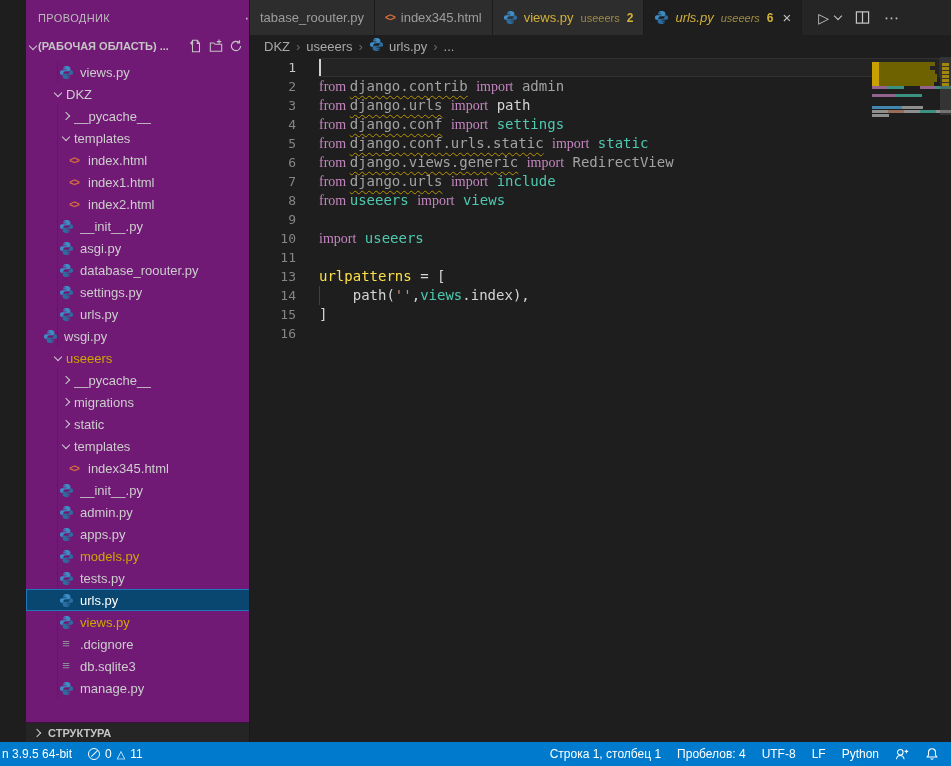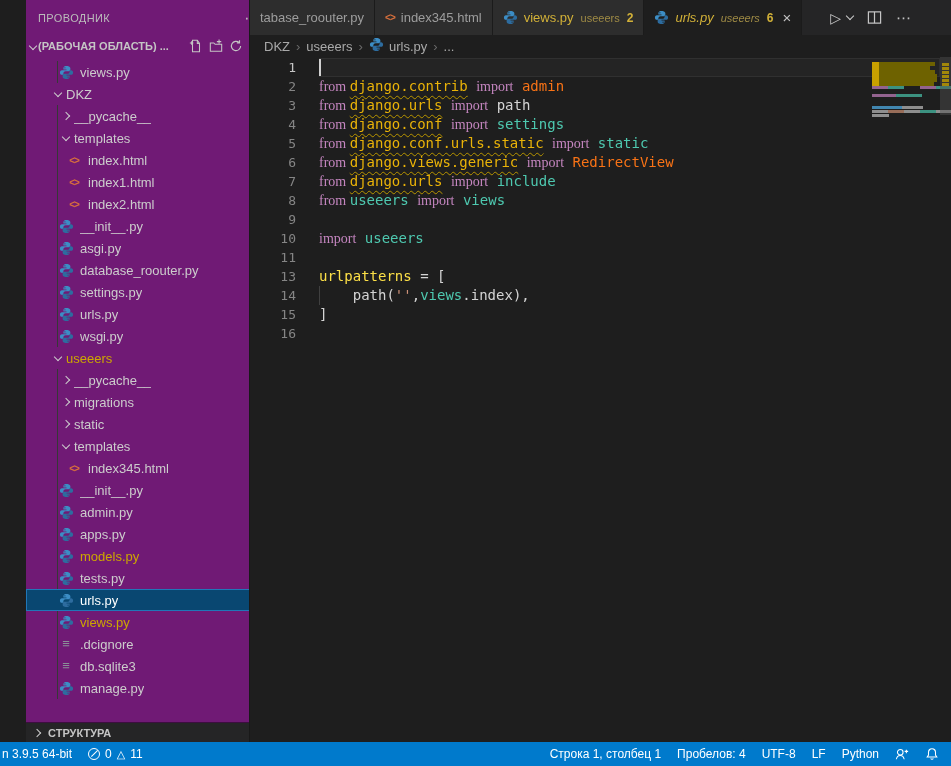--- a/index.html
+++ b/index.html
@@ -30,21 +30,21 @@
   .trow.selected{background:#094771;border:1px solid #2077b8;}
   .trow.selected .lbl{color:#ffffff;}
   .trow.selected .badge{color:#e8e8e8;}
   .dot{width:7px;height:7px;border-radius:50%;background:#b9a43c;margin-right:12px;flex:none;}
   .html-ico{color:#d9703c;font-size:10px;font-weight:bold;letter-spacing:-1px;}
   .file-ico{color:#8a8f98;font-size:13px;line-height:10px;}
   .outline{height:19px;display:flex;align-items:center;background:#252526;box-shadow:0 -1px 0 rgba(0,0,0,.45);padding:0 8px;flex:none;cursor:pointer;}
   .outline .lbl{font-size:11px;font-weight:bold;color:#c5c5c5;margin-left:8px;}
   
   .main{position:absolute;left:249px;top:0;right:0;bottom:24px;display:flex;flex-direction:column;border-left:1px solid #191919;box-sizing:border-box;}
-  .tabbar{height:35px;background:#252526;display:flex;align-items:stretch;flex:none;gap:12px;}
+  .tabbar{height:35px;background:#252526;display:flex;align-items:stretch;flex:none;}
   .tabs{display:flex;align-items:stretch;overflow:hidden;}
   .tab{display:flex;align-items:center;padding:0 10px;background:#2d2d2d;border-right:1px solid #1b1b1b;font-size:13px;color:#9d9d9d;cursor:pointer;white-space:nowrap;}
   .tab.active{background:#1e1e1e;}
   .tab.active .tlbl,.tab.active .tdesc{font-style:italic;}
   .tab .ficon{margin-right:6px;display:flex;}
   .tab.warn .tlbl{color:#d2b138;}
   .tab .tdesc{font-size:11px;margin-left:7px;color:#9f8b45;}
   .tab .tbadge{font-size:12px;font-weight:bold;margin-left:7px;color:#d2b138;}
   .tab .tclose{margin-left:9px;color:#c2c2c2;font-size:15px;line-height:15px;}
   .ed-acts{flex:1;display:flex;align-items:center;justify-content:flex-start;gap:14px;padding-left:16px;color:#c5c5c5;}
@@ -58,22 +58,22 @@
   .editor{flex:1;position:relative;background:#1e1e1e;overflow:hidden;}
   .curline{position:absolute;left:69px;right:11px;top:1px;height:19px;background:rgba(255,255,255,.028);border:1px solid rgba(255,255,255,.055);box-sizing:border-box;z-index:0;}
   .cursor{position:absolute;left:69px;top:2px;width:2px;height:17px;background:#d0d0d0;z-index:3;}
   .code{position:absolute;left:0;top:1px;right:0;z-index:1;}
   .cl{height:19px;display:flex;font-family:"DejaVu Sans Mono","Liberation Mono",monospace;font-size:14px;line-height:19px;}
   .cl .num{width:46px;padding-right:23px;text-align:right;color:#858585;font-size:13px;flex:none;font-family:"DejaVu Sans Mono",monospace;}
   .cl .num.act{color:#c6c6c6;}
   .cl .src{white-space:pre;position:relative;}
   .tk-kw{color:#c586c0;font-family:Liberation Serif, serif;}
   .tk-mod{color:#4ec9b0;}
-  .tk-modw{color:#eab308;text-decoration:underline wavy #b89500 1px;text-underline-offset:3.5px;}
-  .tk-dim{color:#f97316;}
+  .tk-modw{color:#a3a3a3;text-decoration:underline wavy #b89500 1px;text-underline-offset:3.5px;}
+  .tk-dim{color:#a3a3a3;}
   .tk-txt{color:#d4d4d4;}
   .tk-var{color:#fde047;}
   .tk-str{color:#ce9178;}
   .iguide{position:absolute;left:0;top:0;height:19px;border-left:1px solid #404040;}
   
   .minimap{position:absolute;top:1px;right:13px;width:66px;z-index:2;}
   .mrow{height:3px;margin-bottom:1px;display:flex;}
   .mrow .seg{height:3px;display:inline-block;}
   .mwstrip{width:7px;background:#c8a000;height:4px;margin-bottom:0;}
   .mwbar{background:#6e6200;height:4px;}
@@ -242,21 +242,21 @@
           <span class="guide"></span>
           <span class="ficon">
             <svg width="15" height="15" viewBox="0 0 16 16">
               <path d="M7.9 1C6.1 1 4.7 1.7 4.7 3.2v1.7H8v.6H3.2C1.6 5.5 1 6.7 1 8s.6 2.5 2.2 2.5h1.5V8.9c0-1.3 1.1-2.2 2.4-2.2h3.1c1 0 1.9-.8 1.9-1.9V3.2C12.1 1.7 9.7 1 7.9 1zM6.3 2.3c.4 0 .7.3.7.7s-.3.7-.7.7-.7-.3-.7-.7.3-.7.7-.7z" fill="#3c8dc5"></path>
               <path d="M8.1 15c1.8 0 3.2-.7 3.2-2.2v-1.7H8v-.6h4.8c1.6 0 2.2-1.2 2.2-2.5s-.6-2.5-2.2-2.5h-1.5v1.6c0 1.3-1.1 2.2-2.4 2.2H5.8c-1 0-1.9.8-1.9 1.9v1.6C3.9 14.3 6.3 15 8.1 15zM9.7 13.7c-.4 0-.7-.3-.7-.7s.3-.7.7-.7.7.3.7.7-.3.7-.7.7z" fill="#2d6c9f"></path>
             </svg>
           </span>
           <span class="lbl">urls.py</span>
           <span class="grow"></span>
         </div>
-        <div class="trow" style="padding-left: 32px;">
+        <div class="trow" style="padding-left: 16px;">
           <span class="guide"></span>
           <span class="ficon">
             <svg width="15" height="15" viewBox="0 0 16 16">
               <path d="M7.9 1C6.1 1 4.7 1.7 4.7 3.2v1.7H8v.6H3.2C1.6 5.5 1 6.7 1 8s.6 2.5 2.2 2.5h1.5V8.9c0-1.3 1.1-2.2 2.4-2.2h3.1c1 0 1.9-.8 1.9-1.9V3.2C12.1 1.7 9.7 1 7.9 1zM6.3 2.3c.4 0 .7.3.7.7s-.3.7-.7.7-.7-.3-.7-.7.3-.7.7-.7z" fill="#3c8dc5"></path>
               <path d="M8.1 15c1.8 0 3.2-.7 3.2-2.2v-1.7H8v-.6h4.8c1.6 0 2.2-1.2 2.2-2.5s-.6-2.5-2.2-2.5h-1.5v1.6c0 1.3-1.1 2.2-2.4 2.2H5.8c-1 0-1.9.8-1.9 1.9v1.6C3.9 14.3 6.3 15 8.1 15zM9.7 13.7c-.4 0-.7-.3-.7-.7s.3-.7.7-.7.7.3.7.7-.3.7-.7.7z" fill="#2d6c9f"></path>
             </svg>
           </span>
           <span class="lbl">wsgi.py</span>
           <span class="grow"></span>
         </div>

